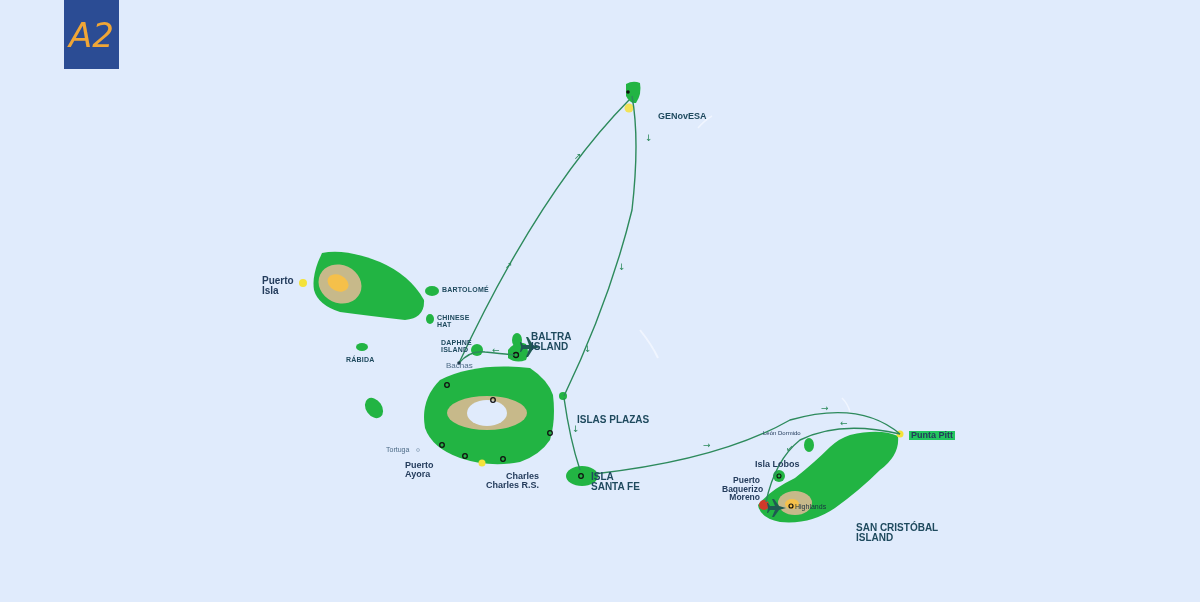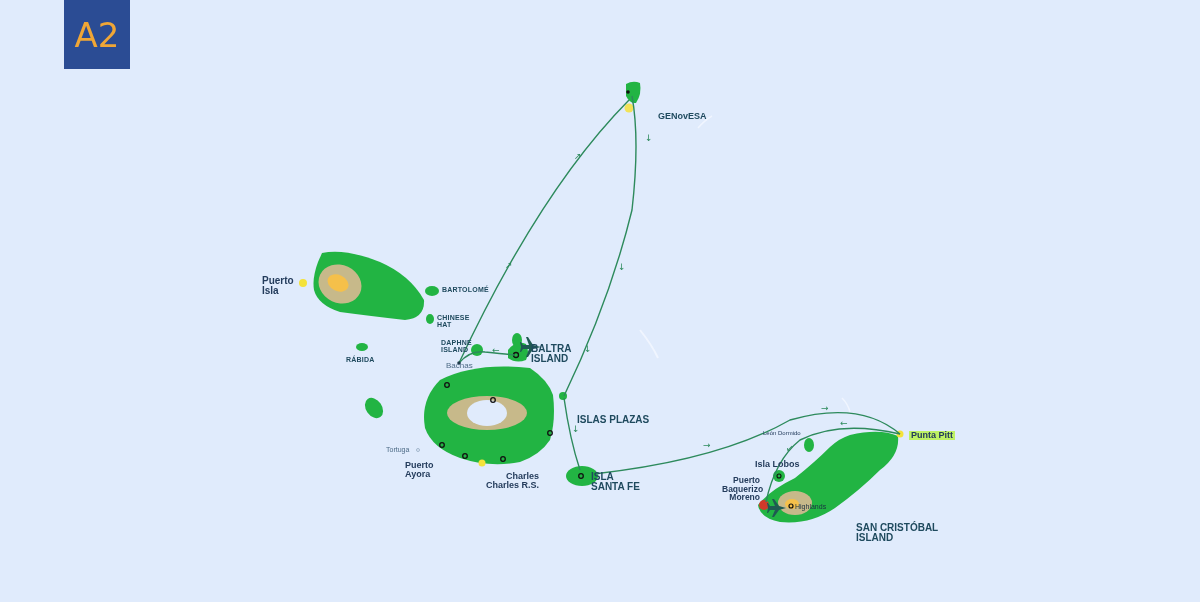--- a/index.html
+++ b/index.html
@@ -3,36 +3,36 @@
 <meta charset="utf-8">
 <style>
   html, body { margin: 0; padding: 0; }
   body {
     width: 1200px; height: 602px; overflow: hidden;
     background: #e0ebfc;
     font-family: "Liberation Sans", sans-serif;
     position: relative;
   }
   .badge {
-    position: absolute; left: 64px; top: 0; width: 66px; height: 69px;
+    position: absolute; left: 64px; top: 0; width: 55px; height: 69px;
     background: #2b4c94; color: #f0a636;
     font-family: "DejaVu Sans", sans-serif; font-size: 34px;
-    display: flex; align-items: center; justify-content: center;
+    display: flex; align-items: center; justify-content: center; font-style: italic;
   }
   svg.map { position: absolute; left: 0; top: 0; }
   .lbl {
     position: absolute; font-weight: bold; color: #1f4a5e;
     line-height: 1.0; white-space: nowrap;
   }
   .lbl.small { font-size: 7px; letter-spacing: 0.2px; }
   .lbl.med { font-size: 10px; }
   .lbl.big { font-size: 11px; margin-top: 24px; }
   .lbl.thin { font-weight: normal; color: #4d6b86; font-size: 8px; }
   .lbl.dark { color: #243c5c; }
-  .lbl.boxed { background: #bef264; padding: 0 2px; }
+  .lbl.boxed { background: #22c55e; padding: 0 2px; }
 </style>
 </head>
 <body>
 
 <div class="badge">
   <span>A2</span>
 </div>
 
 <svg class="map" width="1200" height="602" viewBox="0 0 1200 602">
 
@@ -144,21 +144,21 @@
   <div>CHINESE</div>
   <div>HAT</div>
 </div>
 <div class="lbl small" style="left:346px;top:356px;">RÁBIDA</div>
 <div class="lbl small" style="left:441px;top:339px;">
   <div>DAPHNE</div>
   <div>ISLAND</div>
 </div>
 <div class="lbl thin" style="left:446px;top:362px;">Bachas</div>
 
-<div class="lbl big" style="left:531px;top:320px;font-size:10px;">
+<div class="lbl big" style="left:531px;top:308px;font-size:10px;">
   <div>BALTRA</div>
   <div>ISLAND</div>
 </div>
 
 <div class="lbl big" style="left:577px;top:391px;font-size:10px;">ISLAS PLAZAS</div>
 
 <div class="lbl big" style="left:591px;top:448px;font-size:10px;">
   <div>ISLA</div>
   <div>SANTA FE</div>
 </div>

